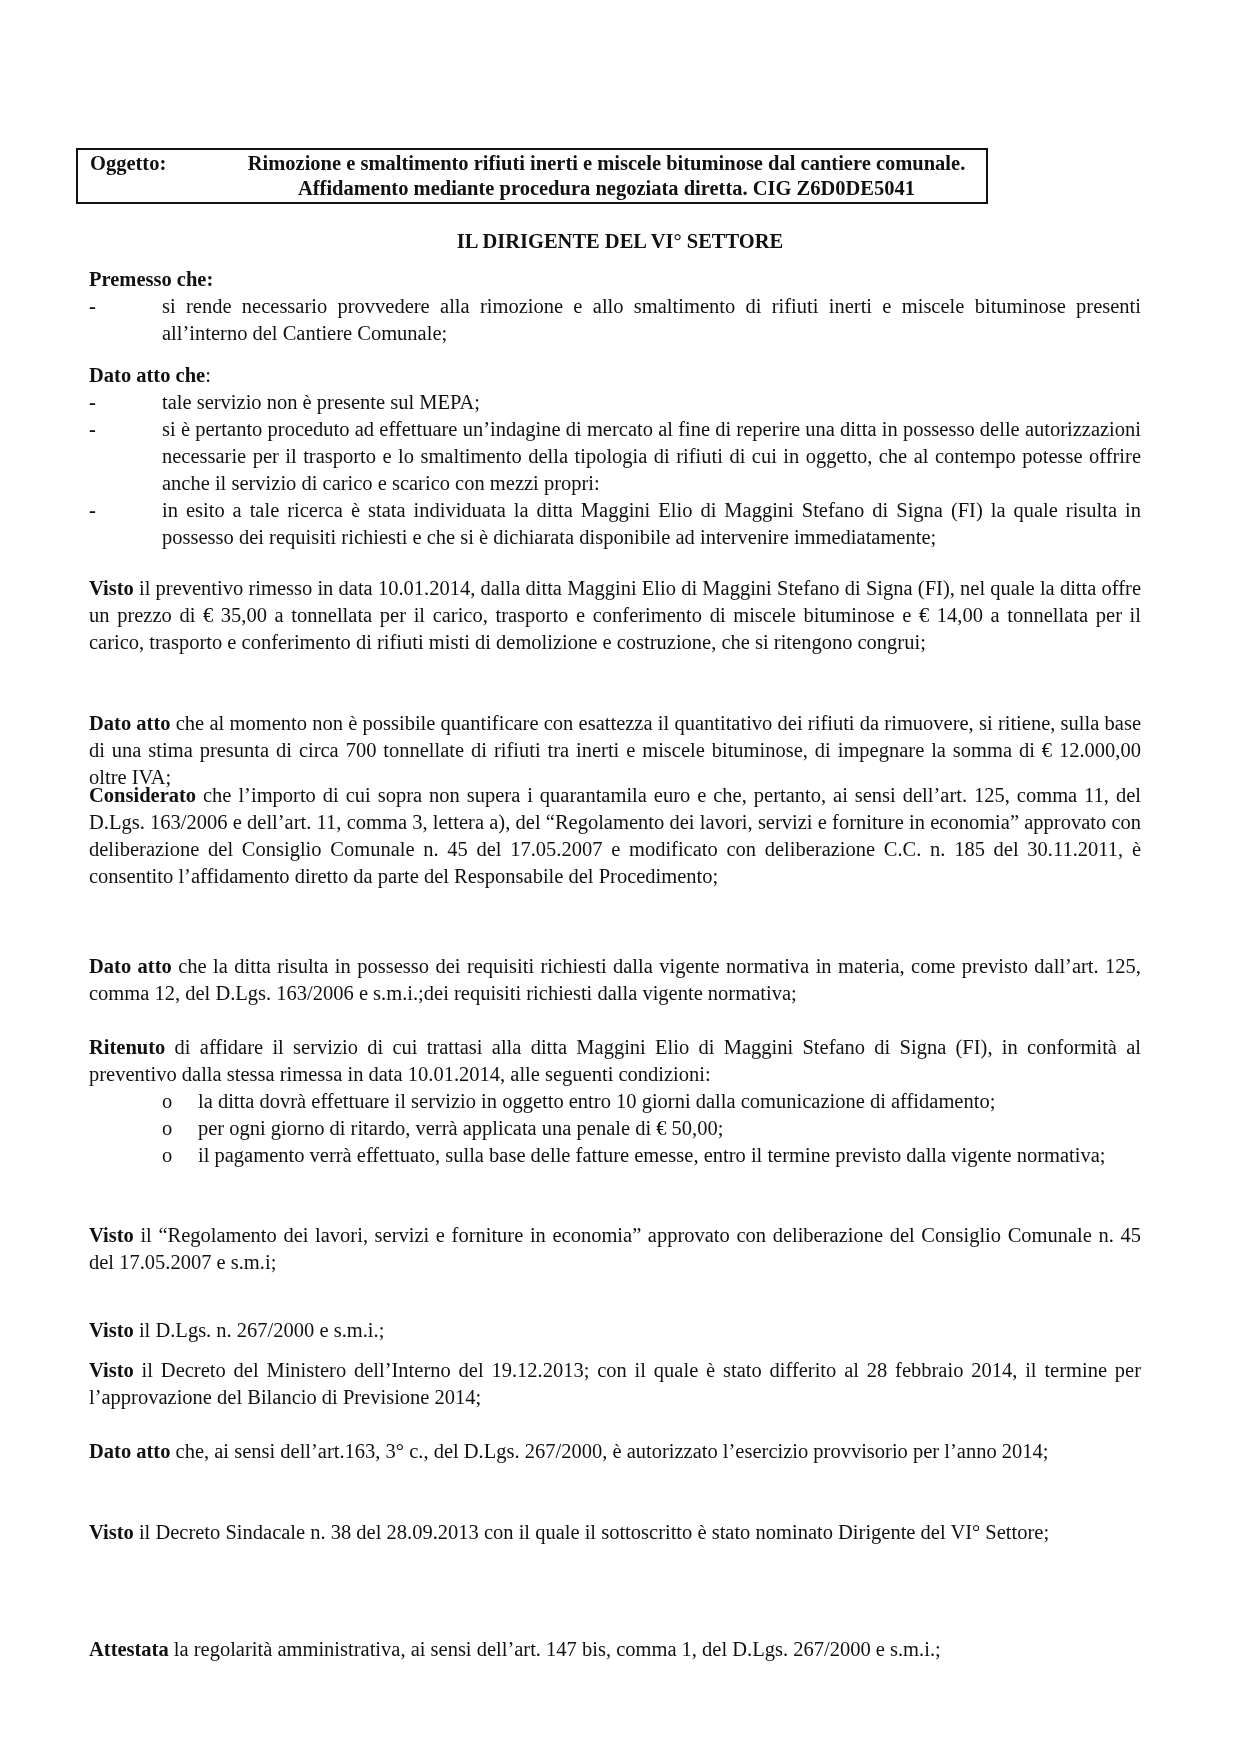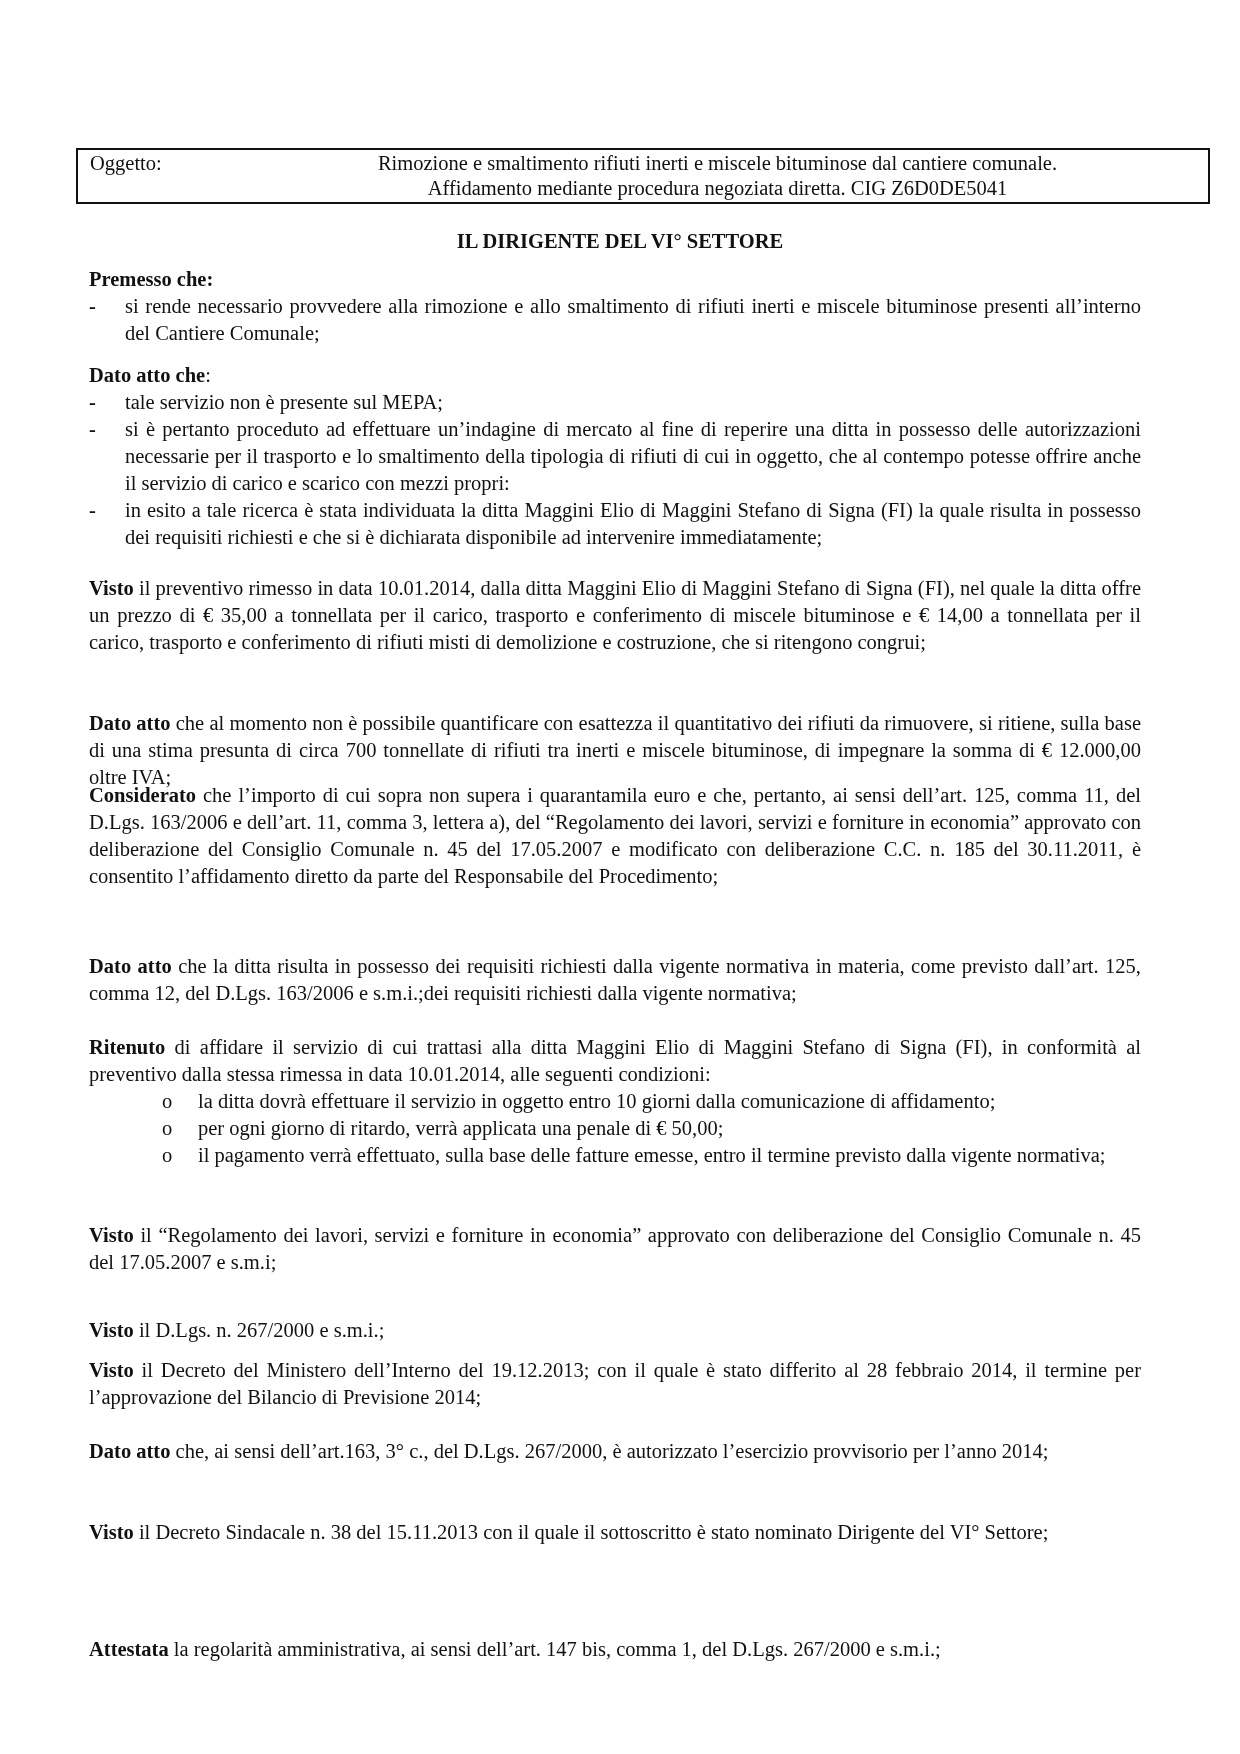--- a/index.html
+++ b/index.html
@@ -4,40 +4,40 @@
 <style>
   html, body { margin: 0; padding: 0; background: #ffffff; }
   body {
     width: 1240px; height: 1754px; position: relative; overflow: hidden;
     font-family: "Liberation Serif", "DejaVu Serif", serif;
     color: #111111;
     font-size: 20.5px;
     line-height: 27px;
   }
   .subject-box {
-    position: absolute; left: 76px; top: 148px; width: 1134px; height: 56px;
+    position: absolute; left: 76px; top: 148px; width: 912px; height: 56px;
     border: 2px solid #111;
     box-sizing: border-box;
-    font-weight: normal;
+    font-weight: bold;
     padding: 1px 0 0 12px;
     line-height: 25px;
   }
   .subject-row { display: flex; }
   .subject-label { width: 137px; flex: none; }
   .subject-text { flex: 1; text-align: center; }
   .title {
     position: absolute; left: 0; width: 1240px; top: 228px;
     text-align: center; font-weight: bold;
   }
   .block { position: absolute; left: 89px; width: 1052px; text-align: justify; }
   .b { font-weight: bold; }
   .heading { font-weight: bold; }
   .dash-item { display: flex; }
   .dash { width: 36px; flex: none; font-weight: bold; }
-  .dash-text { flex: 1; text-align: justify; }
+  .dash-text { flex: 1; text-align: justify; margin-left: 37px; }
   .o-item { display: flex; padding-left: 73px; }
   .o-mark { width: 36px; flex: none; }
   .o-text { flex: 1; text-align: justify; }
   p { margin: 0; }
 </style>
 </head>
 <body>
 
 <div class="subject-box">
   <div class="subject-row">
@@ -118,18 +118,18 @@
 
 <div class="block" style="top:1357px;">
   <p><span class="b">Visto</span><span> il Decreto del Ministero dell’Interno del 19.12.2013; con il quale è stato differito al 28 febbraio 2014, il termine per l’approvazione del Bilancio di Previsione 2014;</span></p>
 </div>
 
 <div class="block" style="top:1438px;">
   <p><span class="b">Dato atto</span><span> che, ai sensi dell’art.163, 3° c., del D.Lgs. 267/2000, è autorizzato l’esercizio provvisorio per l’anno 2014;</span></p>
 </div>
 
 <div class="block" style="top:1519px;">
-  <p><span class="b">Visto</span><span> il Decreto Sindacale n. 38 del 15.11.2013 con il quale il sottoscritto è stato nominato Dirigente del VI° Settore;</span></p>
+  <p><span class="b">Visto</span><span> il Decreto Sindacale n. 38 del 28.09.2013 con il quale il sottoscritto è stato nominato Dirigente del VI° Settore;</span></p>
 </div>
 
 <div class="block" style="top:1636px;">
   <p><span class="b">Attestata</span><span> la regolarità amministrativa, ai sensi dell’art. 147 bis, comma 1, del D.Lgs. 267/2000 e s.m.i.;</span></p>
 </div>
 
 </body></html>

